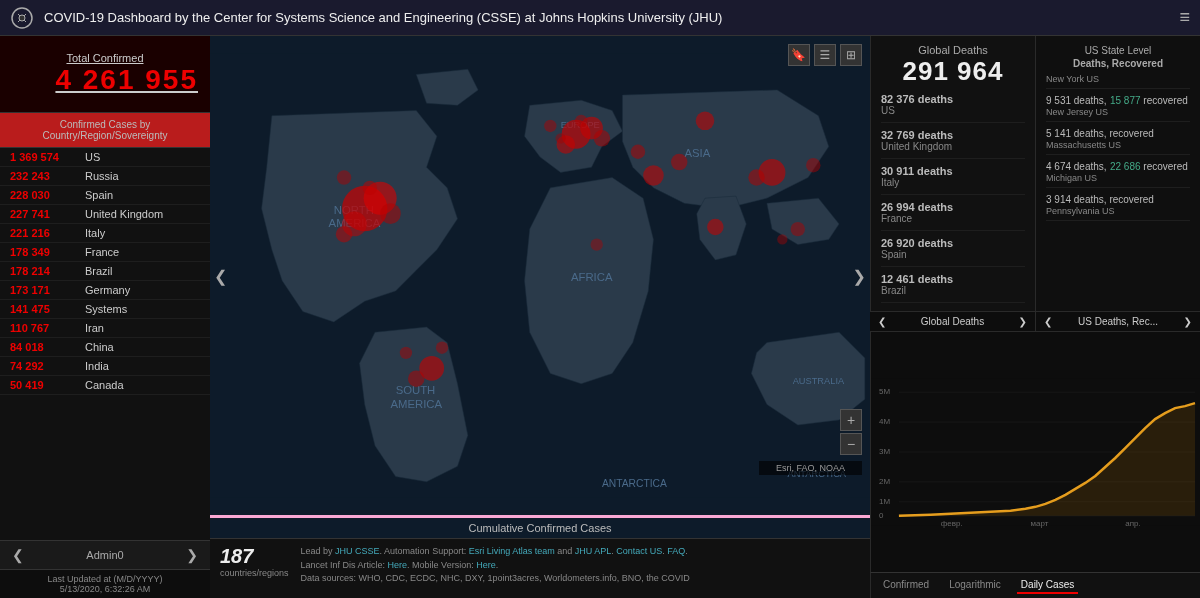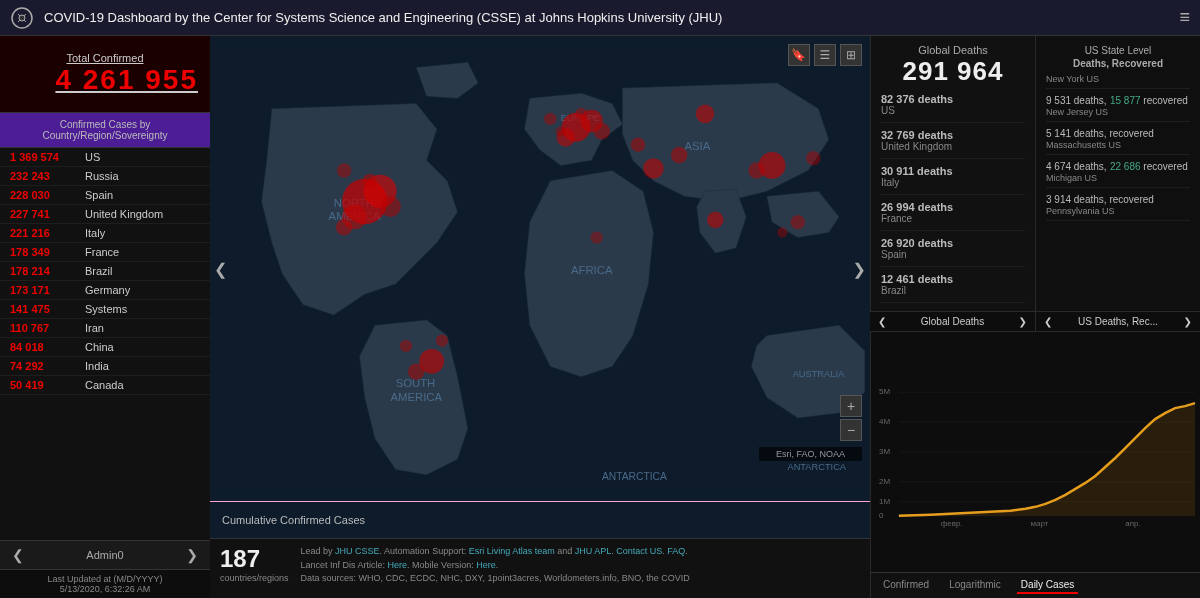--- a/index.html
+++ b/index.html
@@ -66,21 +66,21 @@
     }
     #total-confirmed .value {
       color: #e00;
       font-size: 28px;
       font-weight: bold;
       text-align: right;
       letter-spacing: 2px;
     }
 
     #country-list-header {
-      background: #4c1d95;
+      background: #b91c1c;
       padding: 6px 10px;
       text-align: center;
       color: #bbb;
       font-size: 10px;
       border-bottom: 1px solid #333;
     }
 
     #country-list {
       flex: 1;
       overflow-y: auto;
@@ -220,45 +220,46 @@
       position: absolute;
       right: 4px;
       top: 50%;
       transform: translateY(-50%);
       color: #aaa;
       font-size: 16px;
       cursor: pointer;
     }
 
     #map-title {
-      text-align: left;
-      padding: 12px;
+      text-align: center;
+      padding: 4px;
       color: #bbb;
       font-size: 11px;
       background: #0d1b2a;
-      border-top: 1px solid #f9a8d4;
+      border-top: 3px solid #f9a8d4;
     }
 
     
     #bottom-bar {
       display: flex;
       align-items: flex-start;
       background: #111;
       border-top: 1px solid #333;
       padding: 6px 10px;
       height: 60px;
       font-size: 10px;
     }
     #countries-count {
       margin-right: 12px;
     }
     #countries-count .num {
-      font-size: 24px;
+      font-size: 20px;
       font-weight: bold;
       color: #eee;
+      font-style: italic;
     }
     #countries-count .label {
       color: #888;
       font-size: 9px;
     }
     #data-sources {
       color: #888;
       font-size: 9px;
       line-height: 1.5;
     }

